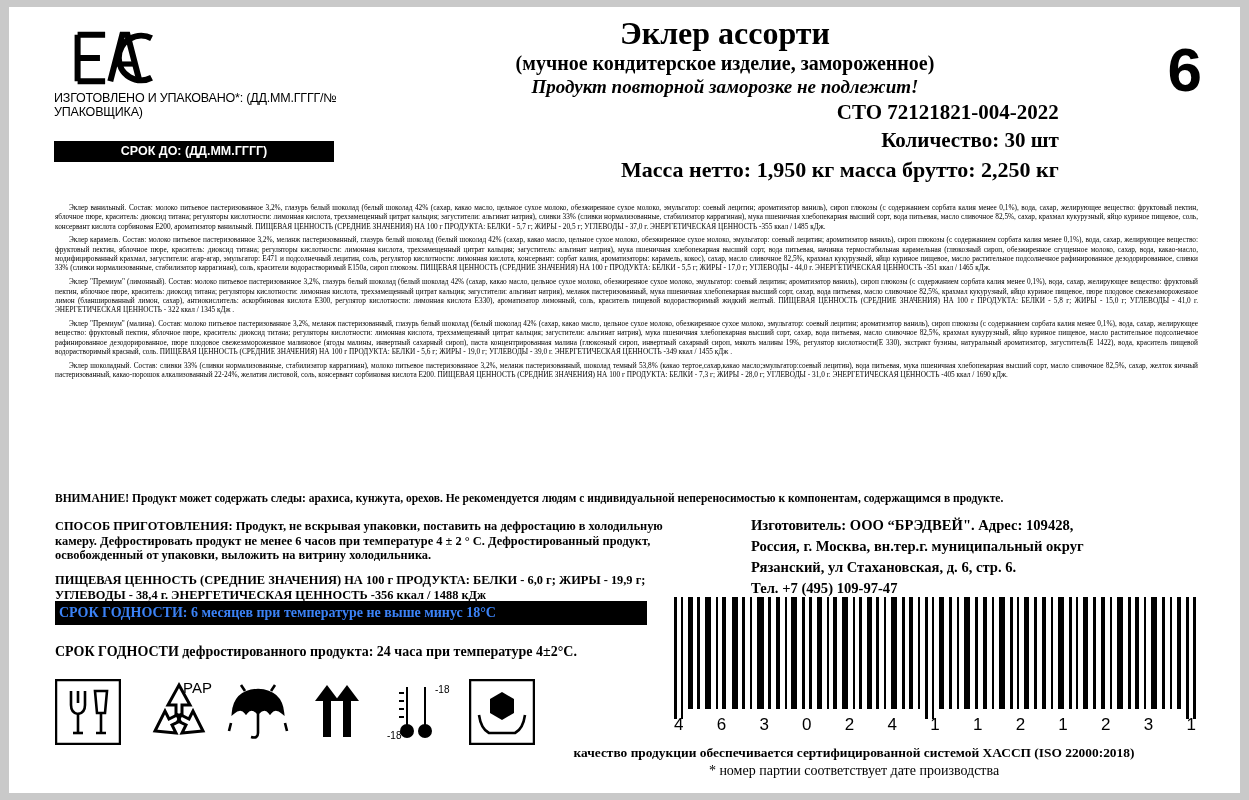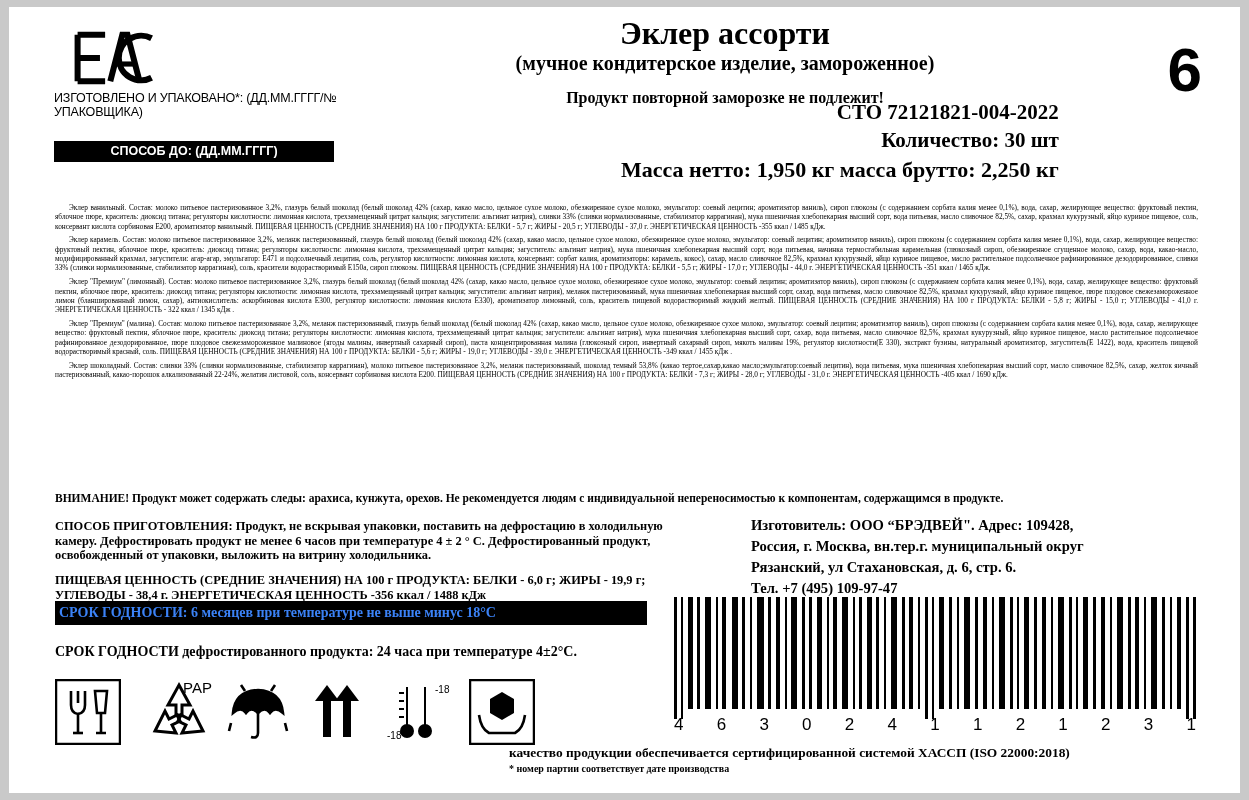--- a/index.html
+++ b/index.html
@@ -62,23 +62,24 @@
     font-size: 32px;
     font-weight: bold;
     line-height: 1.05;
   }
   .prod-sub {
     font-size: 20px;
     font-weight: bold;
     margin-top: 1px;
   }
   .prod-warn {
-    font-size: 16px;
-    font-weight: bold;
-    margin-top: 14px;
+    font-size: 19px;
+    font-weight: bold;
+    margin-top: 1px;
+    font-style: italic;
   }
   .specs {
     position: absolute;
     left: 612px;
     top: 92px;
     text-align: right;
   }
   .specs div {
     font-size: 21px;
     font-weight: bold;
@@ -189,28 +190,28 @@
     font-family: "Liberation Sans", sans-serif;
     font-size: 17px;
     padding: 0 2px;
     box-sizing: border-box;
   }
   .haccp {
     position: absolute;
     left: 500px;
     top: 737px;
     width: 690px;
-    text-align: left;
+    text-align: center;
     font-size: 13.4px;
     font-weight: bold;
     line-height: 1.35;
   }
   .haccp .note {
-    font-size: 10px;
-    font-weight: bold;
+    font-size: 14px;
+    font-weight: normal;
   }
   
   .picto {
     position: absolute;
     left: 46px;
     top: 672px;
     width: 420px;
     height: 110px;
   }
   .picto > div {
@@ -236,21 +237,21 @@
       <svg viewBox="0 0 100 66" width="86" height="58">
         <g fill="none" stroke="#000" stroke-width="7">
           <path d="M10 6 L10 60 M10 6 L42 6 M10 33 L36 33 M10 60 L42 60"></path>
           <path d="M48 60 L62 6 L68 6 L82 60"></path>
           <path d="M54 40 L76 40" stroke-width="6"></path>
           <path d="M96 10 A26 26 0 1 0 96 56" stroke-width="7"></path>
         </g>
       </svg>
     </div>
     <div class="made-by">ИЗГОТОВЛЕНО И УПАКОВАНО*: (ДД.ММ.ГГГГ/№ УПАКОВЩИКА)</div>
-    <div class="best-before">СПОСОБ ДО: (ДД.ММ.ГГГГ)</div>
+    <div class="best-before">СРОК ДО: (ДД.ММ.ГГГГ)</div>
   </div>
 
   <div class="title-block">
     <div class="prod-title">Эклер ассорти</div>
     <div class="prod-sub">(мучное кондитерское изделие, замороженное)</div>
     <div class="prod-warn">Продукт повторной заморозке не подлежит!</div>
   </div>
 
   <div class="specs">
     <div>СТО 72121821-004-2022</div>

